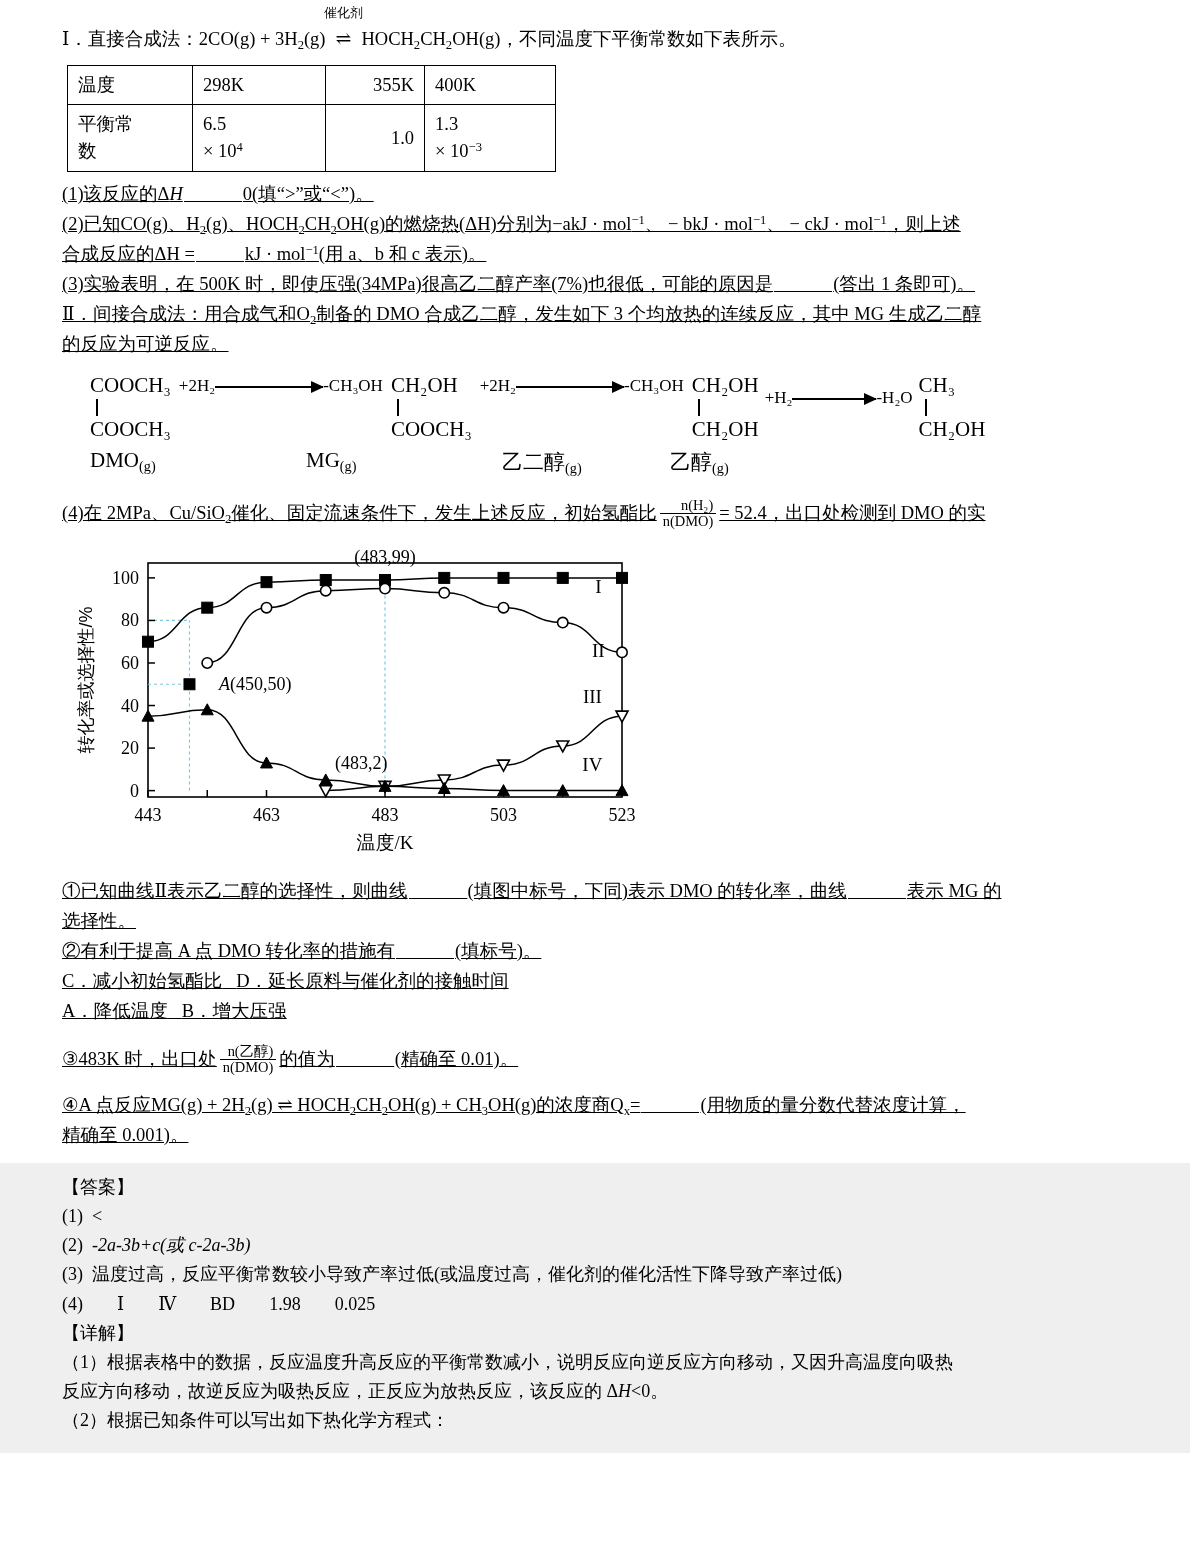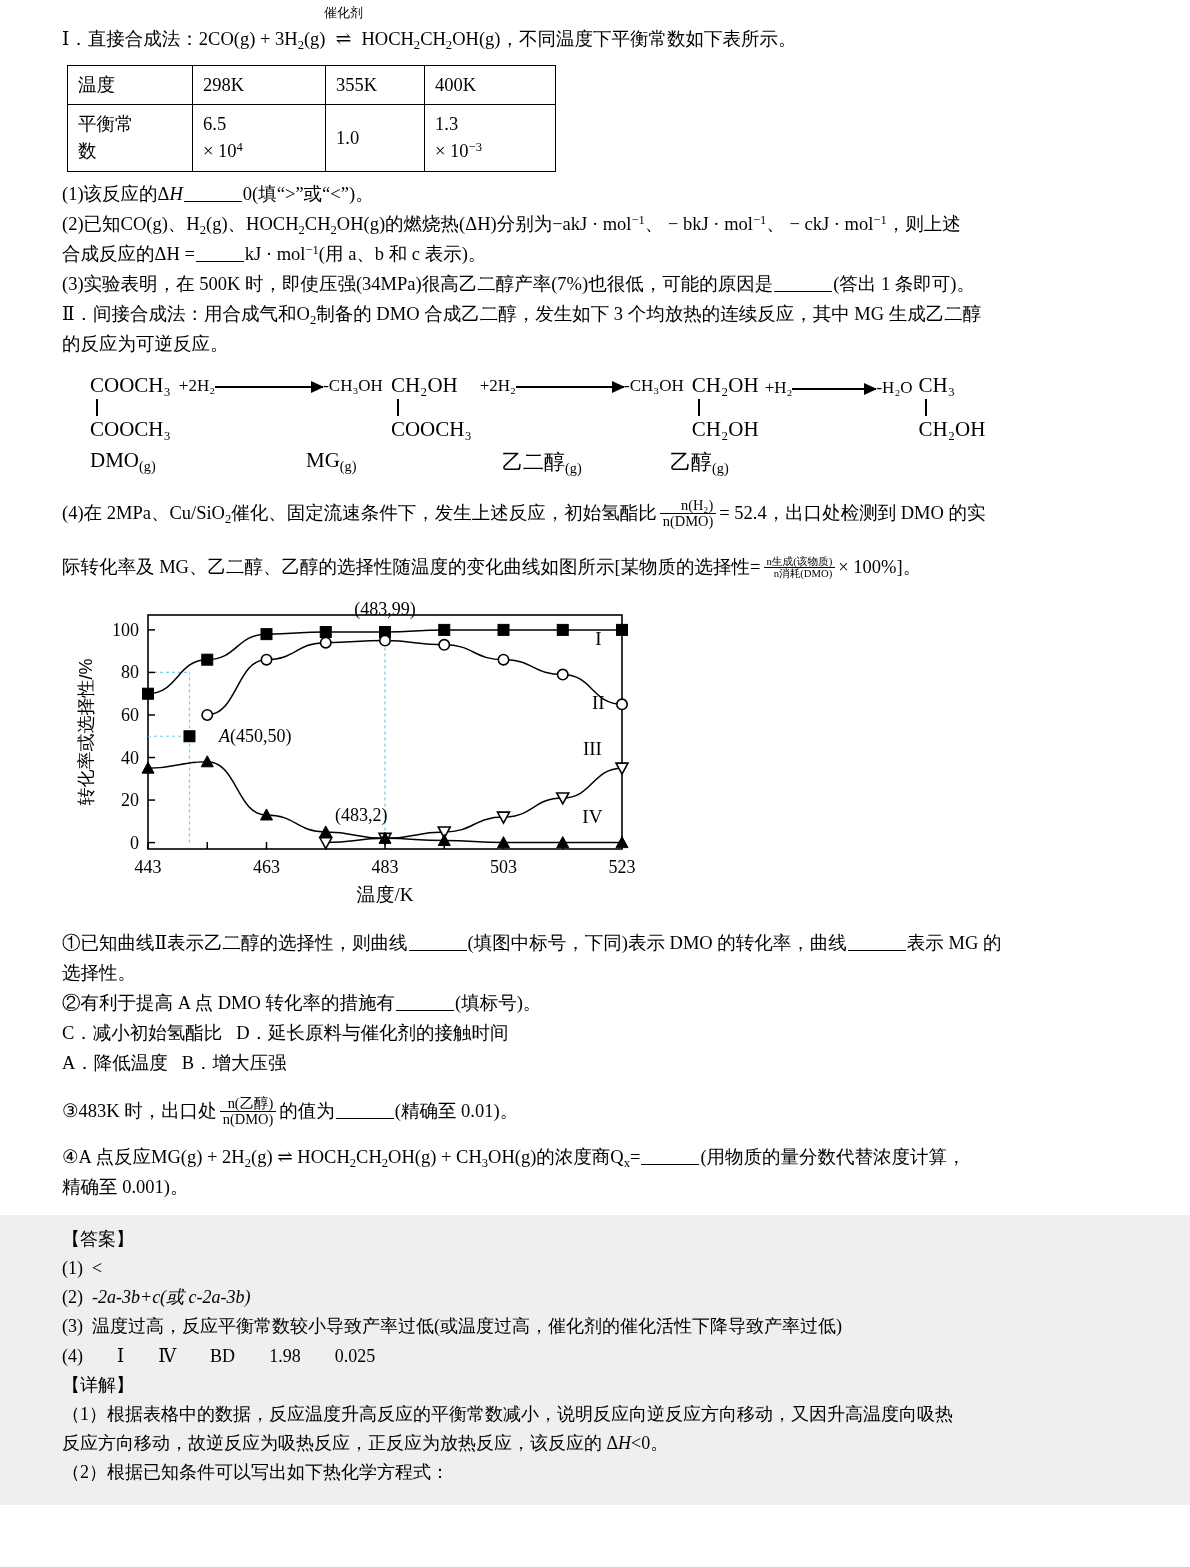--- a/index.html
+++ b/index.html
@@ -6,39 +6,39 @@
   body{
     width:1190px;
     background:#ffffff;
     font-family:"Liberation Serif","DejaVu Serif",serif;
     color:#000;
     -webkit-font-smoothing:antialiased;
   }
   .page{position:relative;width:1190px;min-height:1567px;padding:0;box-sizing:border-box;}
   .body-wrap{padding:24px 45px 0 62px;}
   p{margin:0 0 2px 0;line-height:1.55;font-size:18.5px;}
-  .ln{line-height:1.62;font-size:18.5px;margin:0;}
+  .ln{line-height:1.62;font-size:18.5px;margin:0;text-decoration:underline;}
   sub{font-size:0.68em;vertical-align:-0.28em;}
   sup{font-size:0.68em;vertical-align:0.45em;}
   .blank{display:inline-block;border-bottom:1.4px solid #000;min-width:58px;height:1.05em;vertical-align:-2px;margin:0 1px;}
   .blank-sm{min-width:48px;}
   .it{font-style:italic;}
 
   
   .intro{position:relative;font-size:18.5px;line-height:1.6;}
   .eqarrow{position:relative;display:inline-block;text-align:center;vertical-align:baseline;margin:0 10px;}
   .eqarrow .cat{position:absolute;left:50%;transform:translateX(-50%);top:-21px;font-size:13px;white-space:nowrap;}
   .eqarrow .arr{font-size:19px;}
 
   
   table.kt{border-collapse:collapse;margin:10px 0 8px 5px;table-layout:fixed;}
   table.kt td{border:1.6px solid #000;padding:6px 10px;font-size:18.5px;vertical-align:top;line-height:1.45;}
   .c0{width:104px;}
   .c1{width:112px;border-radius:10px;}
-  .c2{width:78px;}
+  .c2{width:78px;text-align:right;}
   .c3{width:110px;}
   .midv{vertical-align:middle !important;}
 
   
   .frac{display:inline-block;vertical-align:middle;text-align:right;font-size:0.78em;line-height:1.08;margin:0 3px;position:relative;top:-1px;}
   .frac .num{display:block;padding:0 3px;border-bottom:1.2px solid #000;}
   .frac .den{display:block;padding:0 3px;}
   .tiny{font-size:0.74em;}
 
   
@@ -139,44 +139,41 @@
       <div class="arrbox">
         <span class="over">+2H₂</span>
         <span class="line"></span>
         <span class="under">-CH₃OH</span>
       </div>
       <div class="mol">
         <span>CH₂OH</span>
         <span class="bond"></span>
         <span>CH₂OH</span>
       </div>
-      <div class="arrbox" style="margin:2px 6px;">
+      <div class="arrbox" style="margin:12px 6px;">
         <span class="over">+H₂</span>
         <span class="line" style="width:84px;"></span>
         <span class="under">-H₂O</span>
       </div>
       <div class="mol">
         <span>CH₃</span>
         <span class="bond"></span>
         <span>CH₂OH</span>
       </div>
     </div>
     <div class="names">
       <span style="width:216px;"><span>DMO</span><sub>(g)</sub></span>
       <span style="width:196px;"><span>MG</span><sub>(g)</sub></span>
       <span style="width:168px;"><span>乙二醇</span><sub>(g)</sub></span>
       <span><span>乙醇</span><sub>(g)</sub></span>
     </div>
   </div>
 
   <p class="ln" style="margin-top:22px;">
     <span>(4)在 2MPa、Cu/SiO</span><sub>2</sub><span>催化、固定流速条件下，发生上述反应，初始氢酯比</span><span class="frac"><span class="num">n(H₂)</span><span class="den">n(DMO)</span></span><span>= 52.4，出口处检测到 DMO 的实</span>
-  </p>
-  <p class="ln" style="margin-top:22px;">
-    <span>际转化率及 MG、乙二醇、乙醇的选择性随温度的变化曲线如图所示[某物质的选择性=</span><span class="frac"><span class="num tiny">n生成(该物质)</span><span class="den tiny">n消耗(DMO)</span></span><span>× 100%]。</span>
   </p>
 
   <div class="chartwrap">
     <svg id="chart-svg" width="600" height="320" viewBox="0 0 600 320">
           <rect x="86" y="18" width="474" height="234" fill="none" stroke="#000" stroke-width="1.6"></rect>
           <line x1="127.475" y1="245.61818181818182" x2="127.475" y2="75.43636363636364" stroke="#7ec8e3" stroke-width="1.2" stroke-dasharray="3,3"></line>
           <line x1="86" y1="75.43636363636364" x2="127.475" y2="75.43636363636364" stroke="#7ec8e3" stroke-width="1.2" stroke-dasharray="3,3"></line>
           <line x1="86" y1="139.25454545454545" x2="127.475" y2="139.25454545454545" stroke="#7ec8e3" stroke-width="1.2" stroke-dasharray="3,3"></line>
           <line x1="323" y1="245.61818181818182" x2="323" y2="43.52727272727273" stroke="#7ec8e3" stroke-width="1.2" stroke-dasharray="3,3"></line>
           <line x1="86" y1="245.61818181818182" x2="93" y2="245.61818181818182" stroke="#000" stroke-width="1.5"></line>

